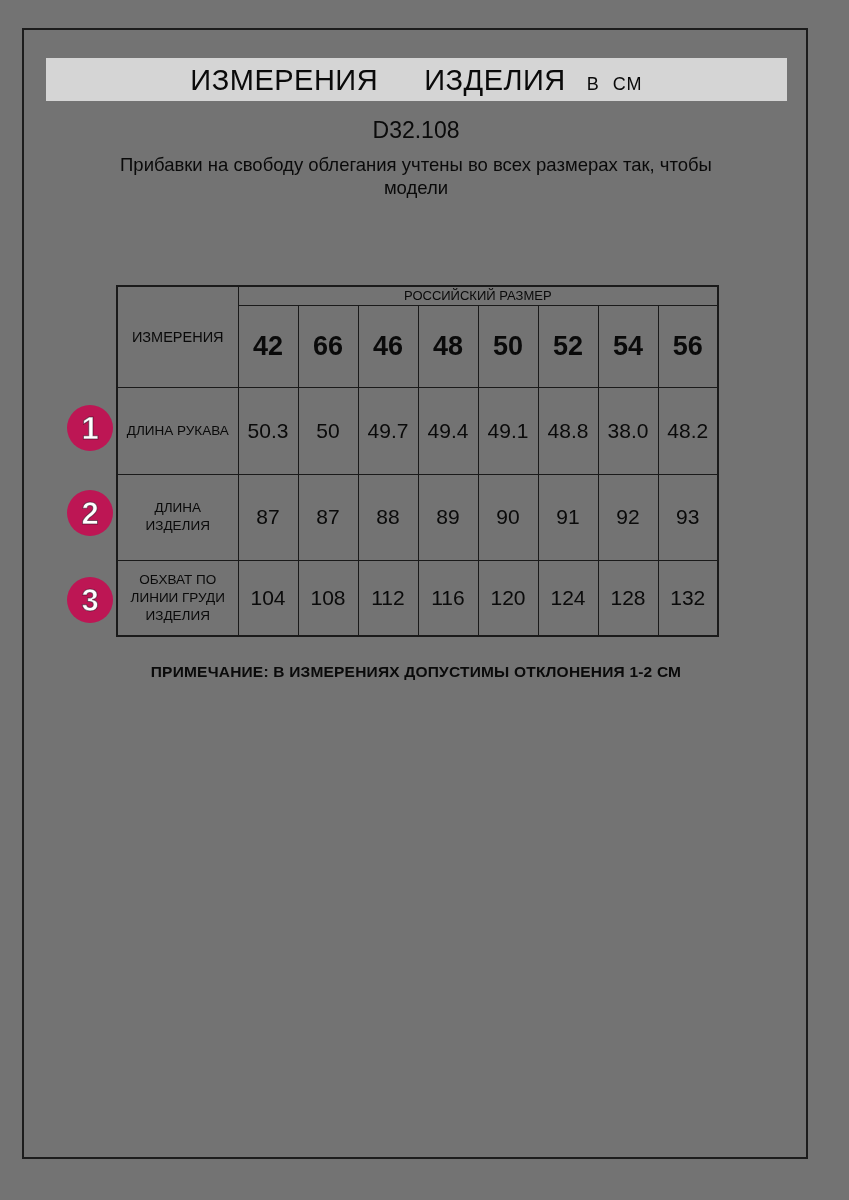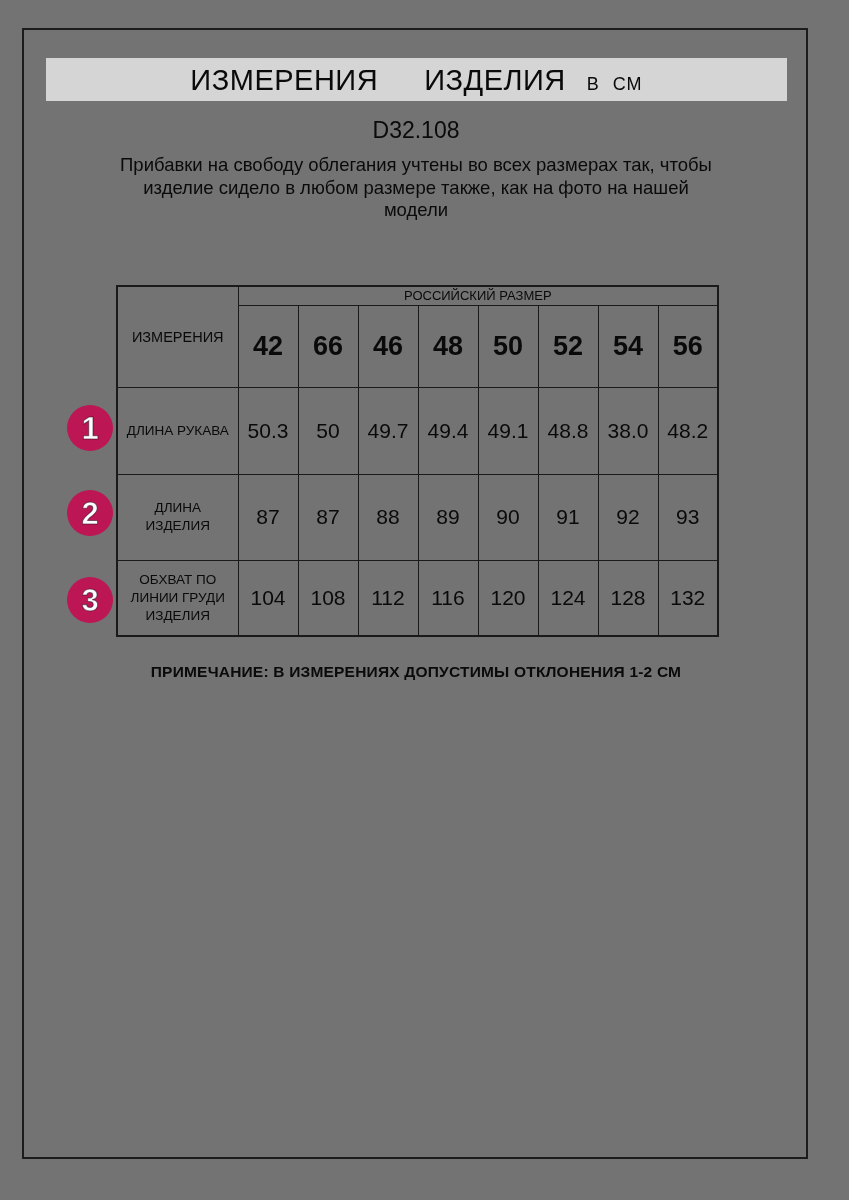--- a/index.html
+++ b/index.html
@@ -122,21 +122,20 @@
   <div class="banner" id="banner" style="background: rgb(213, 213, 213);">
     <span class="t-reg">ИЗМЕРЕНИЯ</span>
     <span class="t-bold">ИЗДЕЛИЯ</span>
     <span class="t-unit">В СМ</span>
   </div>
 
   <div class="model-code">D32.108</div>
 
   <div class="description">
     <span class="line">Прибавки на свободу облегания учтены во всех размерах так, чтобы</span>
-    <span class="line">изделие сидело в любом размере также, как на фото на нашей</span>
     <span class="line">модели</span>
   </div>
 
   <table class="size-table">
     <colgroup>
       <col class="c-label">
       <col class="c-size">
         <col class="c-size">
         <col class="c-size">
         <col class="c-size">

